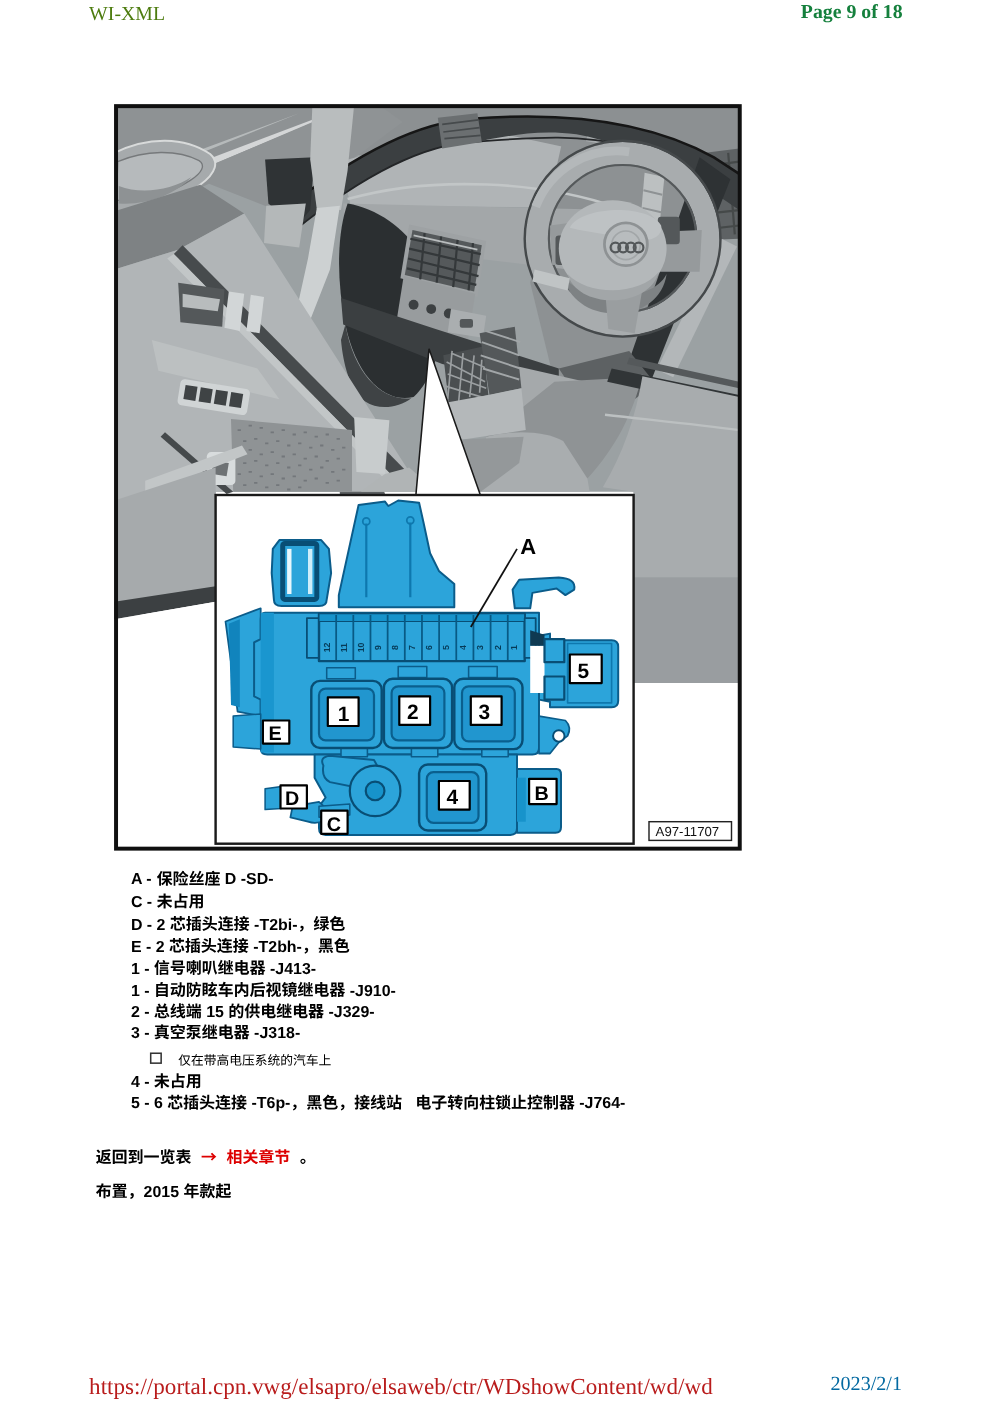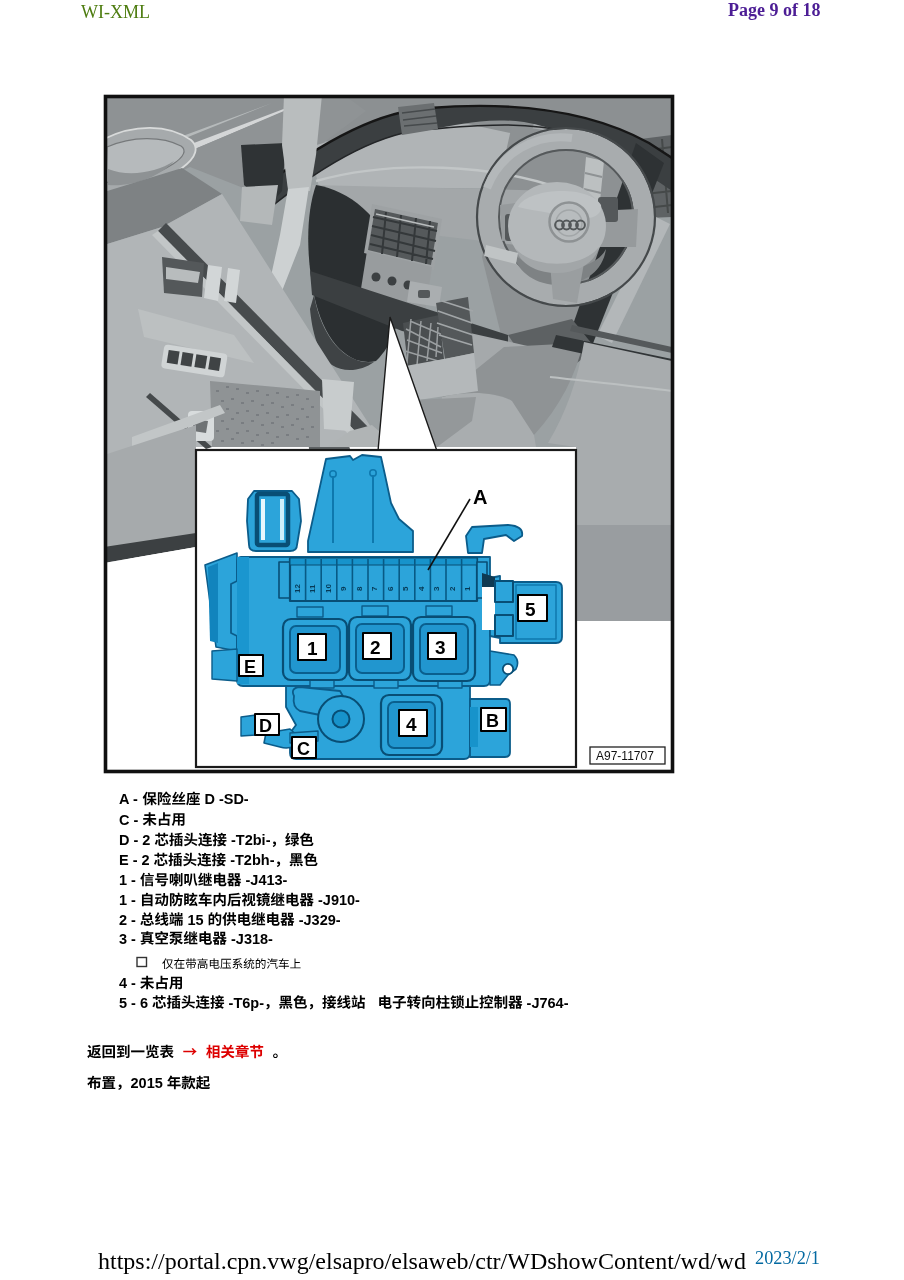--- a/index.html
+++ b/index.html
@@ -1,21 +1,21 @@
 <!DOCTYPE html>
 <html><head><meta charset="utf-8"><style>
 html,body{margin:0;padding:0;background:#fff;width:904px;height:1280px;overflow:hidden}
 body{font-family:"Liberation Sans",sans-serif;position:relative}
 .ser{font-family:"Liberation Serif",serif}
 </style></head>
 <body>
 
 <div class="ser" style="position:absolute;left:81px;top:2px;font-size:18px;color:#4d7c0f">WI-XML</div>
 
-<div class="ser" style="position:absolute;left:728px;top:0px;font-size:18px;font-weight:bold;color:#4c1d95">Page 9 of 18</div>
+<div class="ser" style="position:absolute;left:728px;top:0px;font-size:18px;font-weight:bold;color:#15803d">Page 9 of 18</div>
 
 <svg width="904" height="1280" viewBox="0 0 904 1280" style="position:absolute;left:0;top:0">
 <defs>
 <path id="b4fdd" d="M499 -700H793V-566H499ZM386 -806V-461H583V-370H319V-262H524C463 -173 374 -92 283 -45C310 -22 348 22 366 51C446 1 522 -77 583 -165V90H703V-169C761 -80 833 1 907 53C926 24 965 -20 992 -42C907 -91 820 -174 762 -262H962V-370H703V-461H914V-806ZM255 -847C202 -704 111 -562 18 -472C39 -443 71 -378 82 -349C108 -375 133 -405 158 -438V87H272V-613C308 -677 340 -745 366 -811Z"></path>
 <path id="b9669" d="M413 -347C436 -271 459 -172 467 -107L564 -134C555 -198 530 -295 505 -371ZM601 -377C617 -303 635 -204 639 -140L736 -155C730 -219 712 -314 694 -390ZM68 -810V87H173V-703H255C239 -638 218 -556 199 -495C255 -424 268 -359 268 -312C268 -283 262 -260 250 -251C244 -246 234 -244 223 -244C211 -243 198 -243 181 -245C197 -215 205 -170 206 -141C230 -141 253 -141 271 -144C293 -147 312 -154 328 -166C360 -190 373 -233 373 -298C373 -357 361 -428 301 -508C329 -585 361 -686 387 -771L308 -814L292 -810ZM647 -702C693 -648 749 -593 807 -544H512C560 -592 606 -645 647 -702ZM621 -861C554 -735 439 -614 325 -541C345 -518 380 -467 394 -443C419 -461 445 -482 470 -505V-443H825V-529C860 -500 896 -474 931 -452C942 -485 967 -538 988 -568C889 -619 775 -711 706 -793L723 -823ZM375 -56V49H956V-56H798C845 -144 897 -264 937 -367L833 -390C803 -288 749 -149 700 -56Z"></path>
 <path id="b4e1d" d="M46 -69V41H956V-69ZM120 -129C150 -140 196 -146 475 -164C474 -189 478 -237 484 -270L258 -260C353 -366 448 -496 523 -630L416 -685C388 -627 355 -568 320 -515L216 -512C275 -598 333 -705 376 -809L263 -851C224 -727 152 -594 129 -561C105 -526 88 -504 66 -498C79 -468 97 -414 103 -392C121 -399 149 -405 250 -410C216 -364 188 -329 172 -313C135 -270 110 -244 81 -236C95 -207 114 -151 120 -129ZM536 -133C569 -146 619 -152 928 -169C928 -194 932 -243 937 -275L682 -265C780 -366 878 -492 957 -622L852 -678C824 -624 789 -569 755 -518L639 -515C699 -599 759 -704 804 -806L692 -849C650 -726 576 -597 551 -564C528 -529 509 -508 487 -502C500 -473 519 -419 524 -396C543 -404 571 -409 679 -415C642 -367 610 -331 593 -314C553 -272 527 -248 498 -241C511 -211 530 -155 536 -133Z"></path>
 <path id="b5ea7" d="M460 -826C473 -805 486 -782 497 -758H102V-486C102 -339 96 -129 17 15C45 27 98 61 119 82C181 -32 206 -193 215 -335C240 -320 281 -289 299 -272C334 -301 363 -338 387 -382C420 -349 451 -314 470 -289L529 -361V-239H274V-136H529V-37H211V66H964V-37H644V-136H909V-239H644V-328C665 -311 690 -290 702 -278C735 -305 763 -339 787 -378C830 -340 874 -299 899 -271L966 -350C935 -381 879 -427 829 -467C843 -504 854 -545 861 -588L754 -602C739 -506 704 -424 644 -368V-615H529V-378C505 -407 464 -446 427 -479C437 -513 445 -550 451 -590L342 -602C328 -491 290 -399 215 -342C218 -393 219 -442 219 -485V-647H957V-758H635C619 -792 597 -831 575 -862Z"></path>
 <path id="b672a" d="M435 -849V-699H129V-580H435V-452H54V-333H379C292 -221 154 -115 20 -58C49 -33 89 15 109 46C226 -15 344 -112 435 -223V90H563V-228C654 -115 771 -15 889 47C909 15 948 -33 976 -57C843 -115 706 -221 619 -333H950V-452H563V-580H877V-699H563V-849Z"></path>
 <path id="b5360" d="M134 -396V87H252V36H741V82H864V-396H550V-569H936V-682H550V-849H426V-396ZM252 -77V-284H741V-77Z"></path>
 <path id="b7528" d="M142 -783V-424C142 -283 133 -104 23 17C50 32 99 73 118 95C190 17 227 -93 244 -203H450V77H571V-203H782V-53C782 -35 775 -29 757 -29C738 -29 672 -28 615 -31C631 0 650 52 654 84C745 85 806 82 847 63C888 45 902 12 902 -52V-783ZM260 -668H450V-552H260ZM782 -668V-552H571V-668ZM260 -440H450V-316H257C259 -354 260 -390 260 -423ZM782 -440V-316H571V-440Z"></path>
@@ -650,14 +650,14 @@
       <use href="#b5e03" transform="translate(87.0,1088.0) scale(0.01450)" fill="#000"></use>
       <use href="#b7f6e" transform="translate(101.5,1088.0) scale(0.01450)" fill="#000"></use>
       <use href="#bff0c" transform="translate(116.0,1088.0) scale(0.01450)" fill="#000"></use>
       <text x="130.5" y="1088.0" font-family="Liberation Sans" font-weight="bold" font-size="14.5px" fill="#000" xml:space="preserve">2015</text>
       <use href="#b5e74" transform="translate(166.8,1088.0) scale(0.01450)" fill="#000"></use>
       <use href="#b6b3e" transform="translate(181.3,1088.0) scale(0.01450)" fill="#000"></use>
       <use href="#b8d77" transform="translate(195.8,1088.0) scale(0.01450)" fill="#000"></use>
     </g>
 </svg>
 
-<div class="ser" style="position:absolute;left:98px;top:1248px;font-size:24px;color:#000000">https://portal.cpn.vwg/elsapro/elsaweb/ctr/WDshowContent/wd/wd</div>
+<div class="ser" style="position:absolute;left:81px;top:1248px;font-size:21px;color:#b91c1c">https://portal.cpn.vwg/elsapro/elsaweb/ctr/WDshowContent/wd/wd</div>
 
 <div class="ser" style="position:absolute;left:755px;top:1248px;font-size:18.3px;color:#0369a1">2023/2/1</div>
 </body></html>

